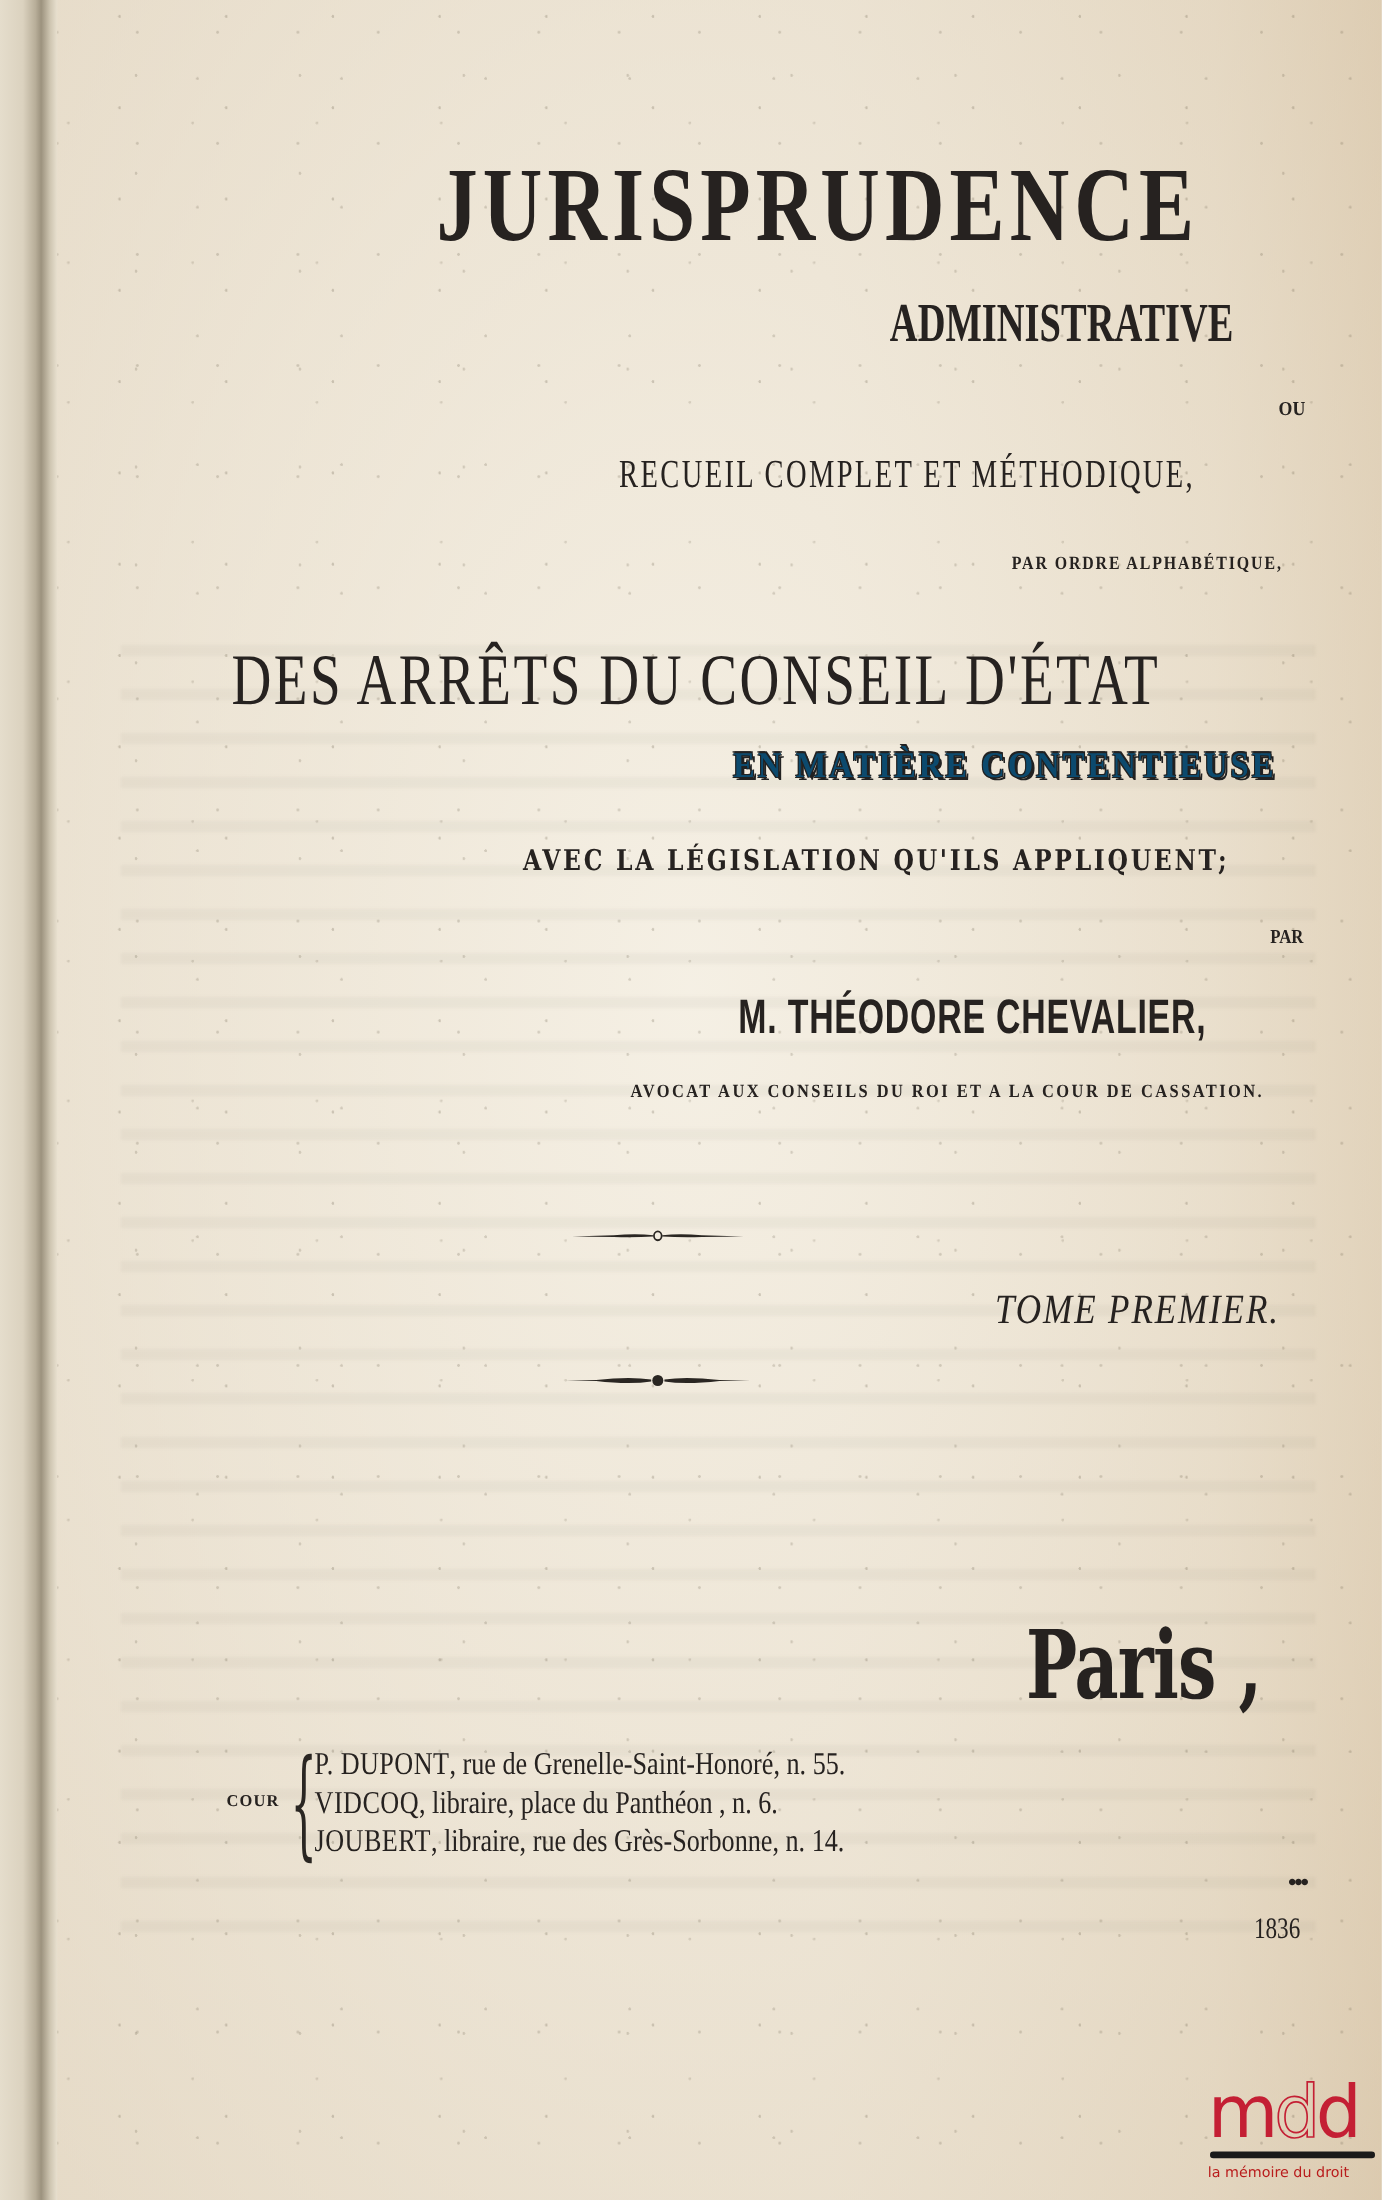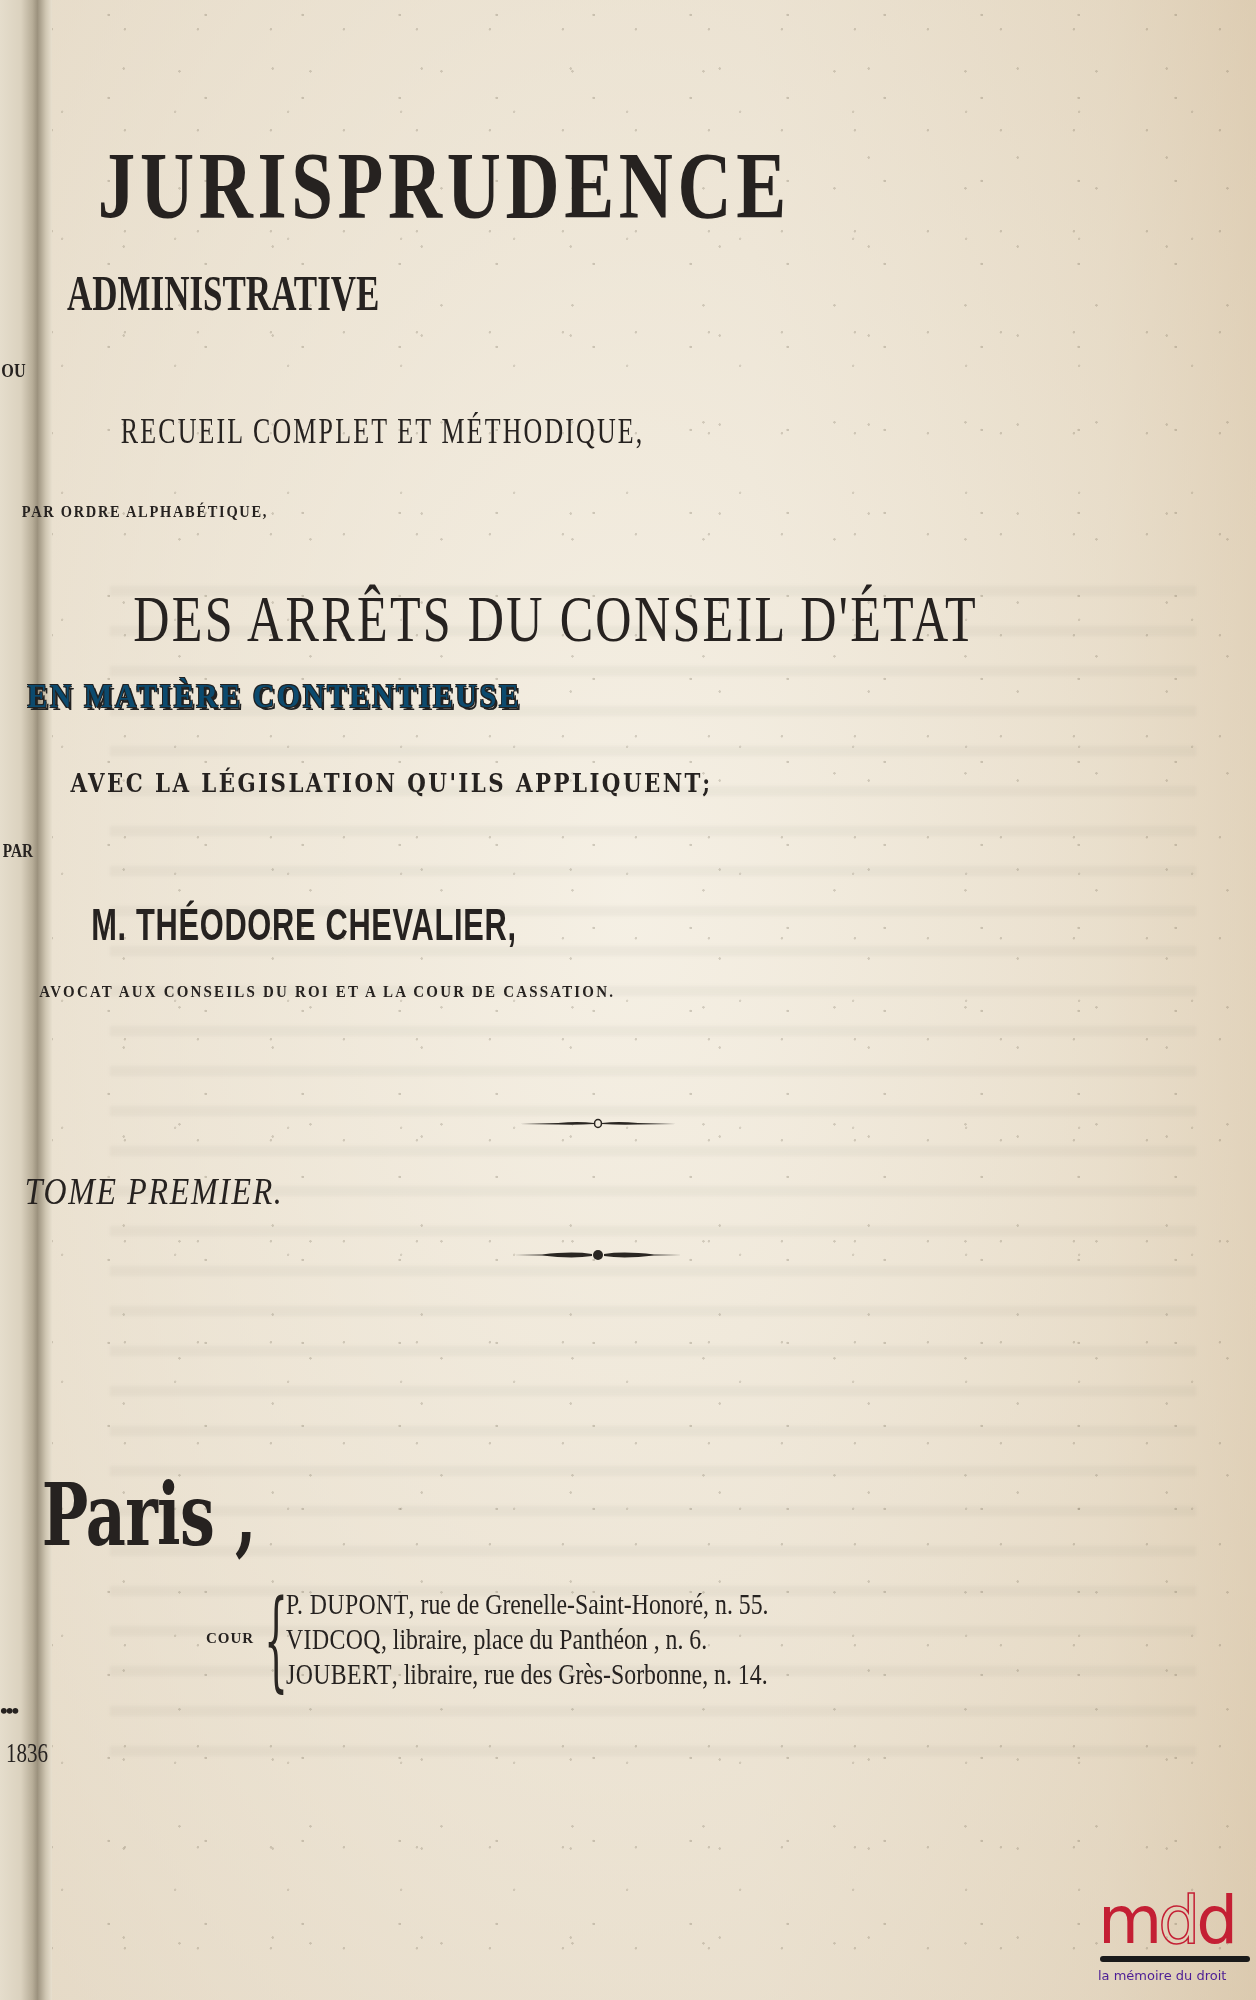--- a/index.html
+++ b/index.html
@@ -48,35 +48,35 @@
       left: 0;
       top: 0;
       bottom: 0;
       width: 52px;
       background: linear-gradient(90deg, #e5ddcc 0%, #dbd2bf 40%, #b8ae99 62%, #9c927e 72%, #cfc6b2 88%, #e8e0cf 100%);
     }
     .line {
       position: absolute;
       left: 0;
       width: 1188px;
-      text-align: left;
+      text-align: right;
       white-space: nowrap;
       line-height: 1;
     }
     .condensed {
       display: inline-block;
       transform-origin: center;
     }
     #t-jur { top: 138px; font-size: 96px; font-weight: bold; letter-spacing: 6px; }
     #t-jur .condensed { transform: scaleX(0.78); }
     #t-admin { top: 268px; font-size: 50px; font-weight: bold; }
     #t-admin .condensed { transform: scaleX(0.70); }
     #t-ou { top: 362px; font-size: 18px; font-weight: bold; }
     #t-ou .condensed { transform: scaleX(0.9); }
-    #t-recueil { top: 413px; font-size: 36px; font-weight: normal; letter-spacing: 3px; margin-left: 19px; }
+    #t-recueil { top: 413px; font-size: 36px; font-weight: normal; letter-spacing: 3px; }
     #t-recueil .condensed { transform: scaleX(0.72); }
     #t-par-ordre { top: 503px; font-size: 17px; font-weight: bold; letter-spacing: 2px; }
     #t-par-ordre .condensed { transform: scaleX(0.85); }
     #t-arrets { top: 574px; font-size: 66px; font-weight: normal; letter-spacing: 3px; margin-top: 12px; }
     #t-arrets .condensed { transform: scaleX(0.76); }
     #t-matiere {
       top: 680px; font-size: 33px; font-weight: bold; letter-spacing: 3px;
       color: #0c4a6e;
       text-shadow: 0 0 0 #222, 1px 1px 0 #222, -1px -1px 0 #222, 1px -1px 0 #222, -1px 1px 0 #222, 3px 3px 0 #222;
     }
@@ -182,21 +182,21 @@
       height: 6px;
       background: #1a1a1a;
       border-radius: 3px;
     }
     .logo-tag {
       position: absolute;
       left: 0;
       top: 80px;
       font-family: "DejaVu Sans", sans-serif;
       font-size: 13px;
-      color: #4c1d95;
+      color: #b91c1c;
       white-space: nowrap;
     }
   </style>
 </head>
 <body>
 
 <div class="page"></div>
 <div class="speckle"></div>
 <div class="bleed"></div>
 <div class="spine"></div>

